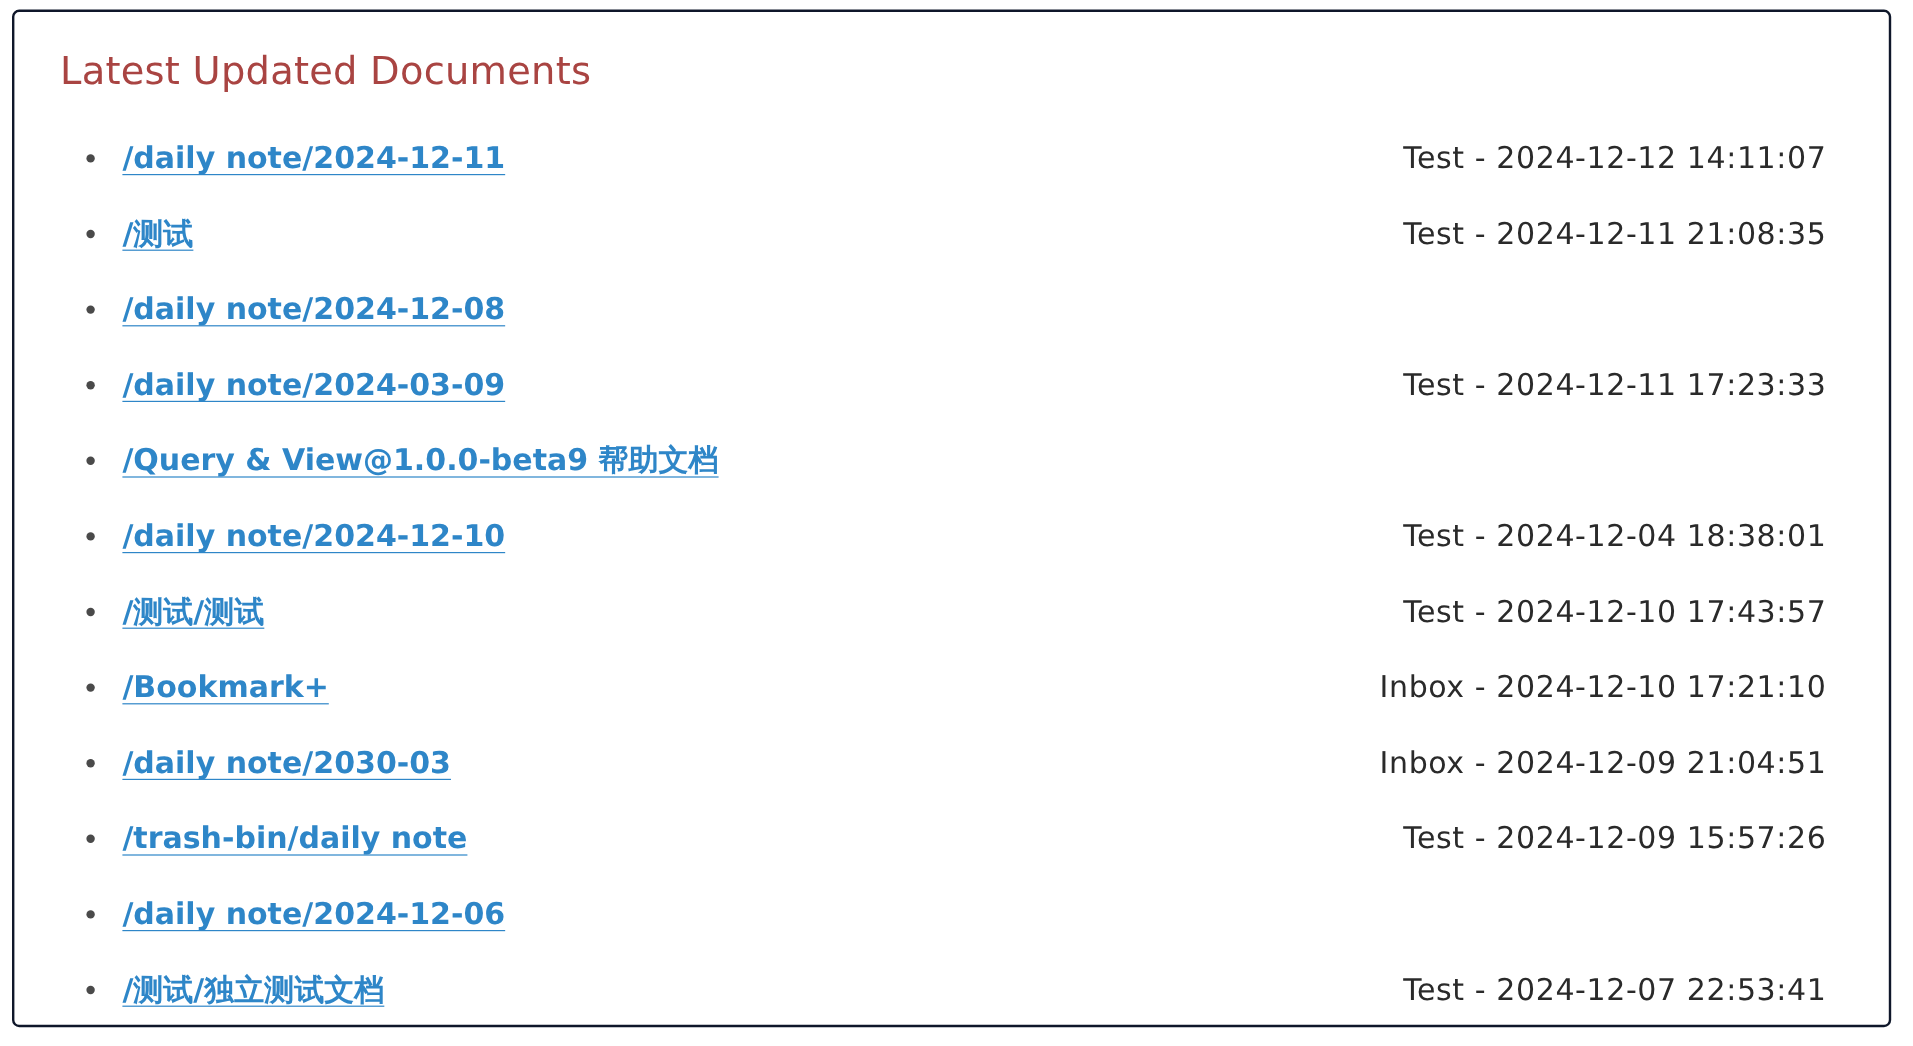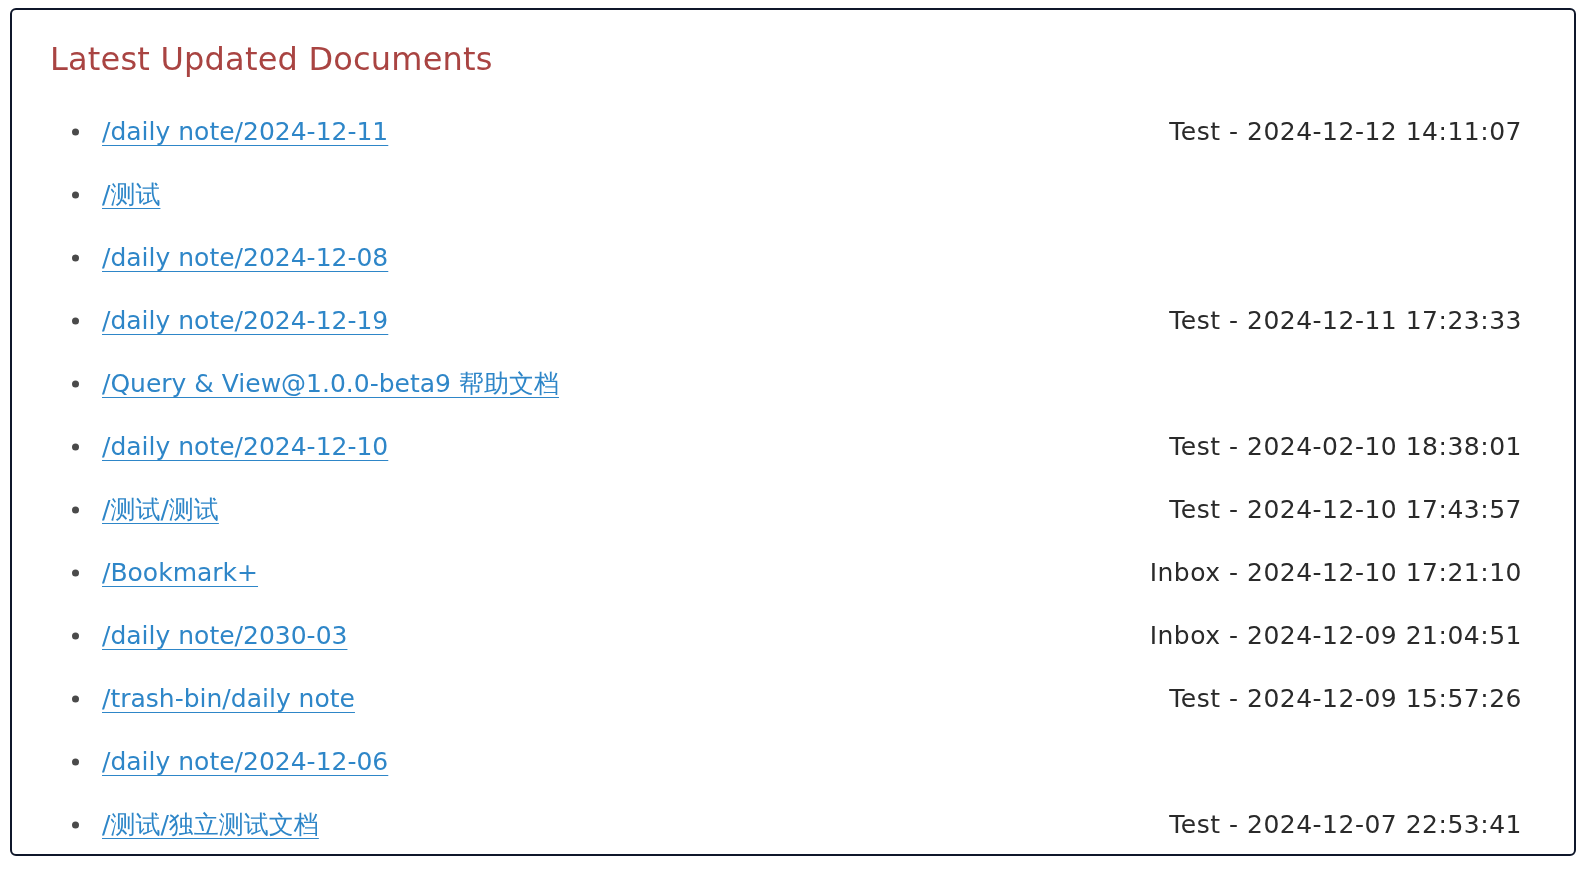--- a/index.html
+++ b/index.html
@@ -59,20 +59,21 @@
   .doc-link {
     margin-left: 34px;
     color: #2e86c8;
     font-size: 25px;
     text-decoration: underline;
     text-underline-offset: 5px;
     text-decoration-thickness: 1px;
     white-space: nowrap;
     font-family: "DejaVu Sans", sans-serif;
     cursor: pointer;
+    font-weight: bold;
   }
   .doc-meta {
     color: #2a2a2a;
     font-size: 25px;
     white-space: nowrap;
     font-family: "DejaVu Sans", sans-serif;
     letter-spacing: 0.5px;
     text-align: center;
   }
   .meta-wrap {
@@ -87,38 +88,39 @@
   <h1 class="panel-title">Latest Updated Documents</h1>
   <ul class="doc-list">
       <li class="doc-row">
         <span class="bullet"></span>
         <a class="doc-link">/daily note/2024-12-11</a>
         <span class="meta-wrap"><span class="doc-meta">Test - 2024-12-12 14:11:07</span></span>
       </li>
       <li class="doc-row">
         <span class="bullet"></span>
         <a class="doc-link">/测试</a>
+        <span class="meta-wrap"><span class="doc-meta">Test - 2024-12-11 21:08:35</span></span>
       </li>
       <li class="doc-row">
         <span class="bullet"></span>
         <a class="doc-link">/daily note/2024-12-08</a>
       </li>
       <li class="doc-row">
         <span class="bullet"></span>
-        <a class="doc-link">/daily note/2024-12-19</a>
+        <a class="doc-link">/daily note/2024-03-09</a>
         <span class="meta-wrap"><span class="doc-meta">Test - 2024-12-11 17:23:33</span></span>
       </li>
       <li class="doc-row">
         <span class="bullet"></span>
         <a class="doc-link">/Query &amp; View@1.0.0-beta9 帮助文档</a>
       </li>
       <li class="doc-row">
         <span class="bullet"></span>
         <a class="doc-link">/daily note/2024-12-10</a>
-        <span class="meta-wrap"><span class="doc-meta">Test - 2024-02-10 18:38:01</span></span>
+        <span class="meta-wrap"><span class="doc-meta">Test - 2024-12-04 18:38:01</span></span>
       </li>
       <li class="doc-row">
         <span class="bullet"></span>
         <a class="doc-link">/测试/测试</a>
         <span class="meta-wrap"><span class="doc-meta">Test - 2024-12-10 17:43:57</span></span>
       </li>
       <li class="doc-row">
         <span class="bullet"></span>
         <a class="doc-link">/Bookmark+</a>
         <span class="meta-wrap"><span class="doc-meta">Inbox - 2024-12-10 17:21:10</span></span>

